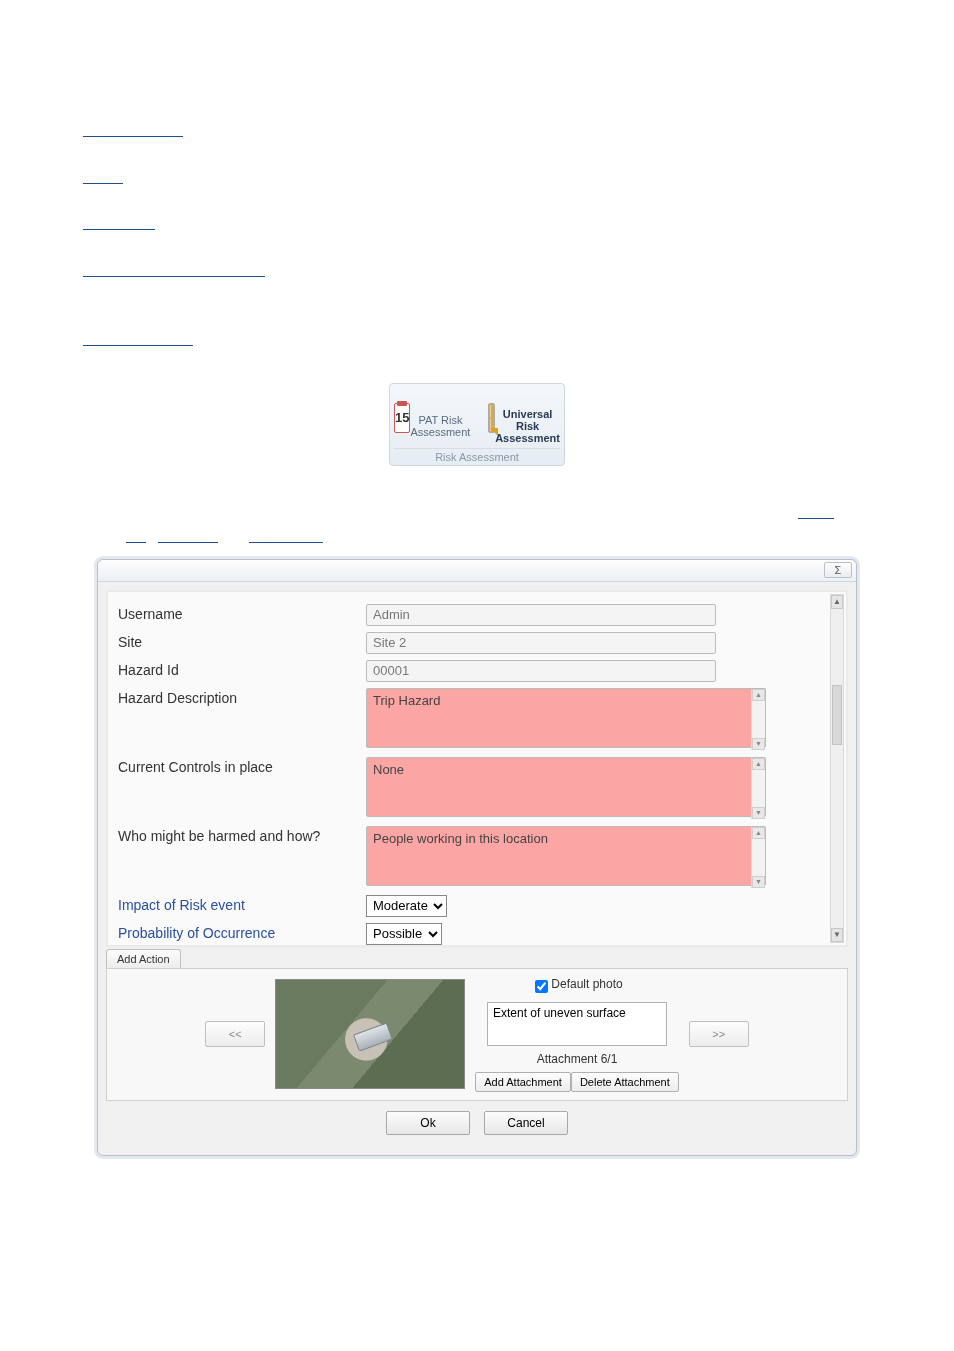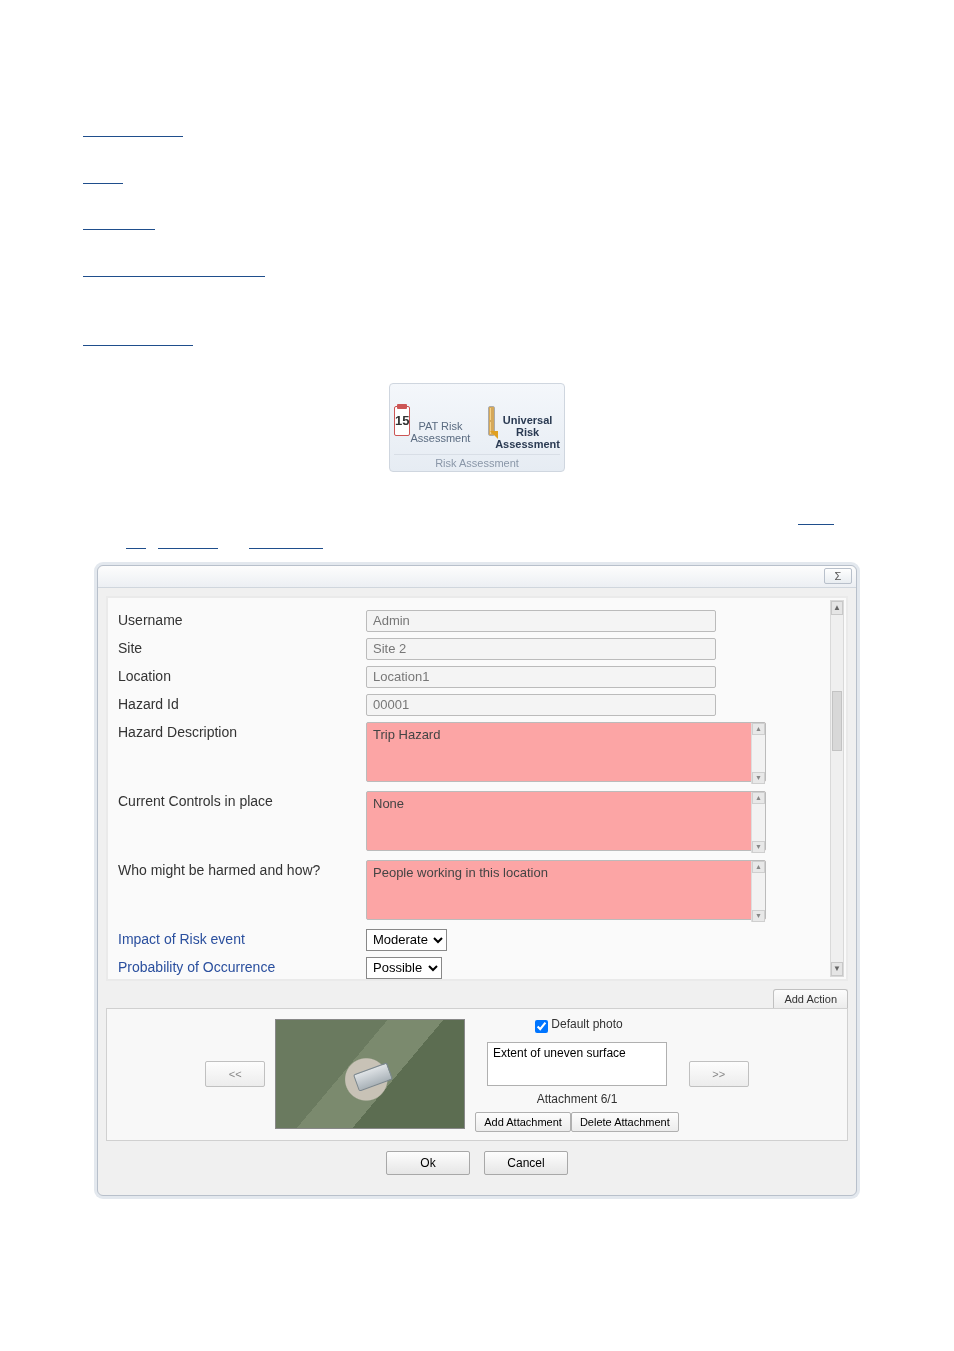--- a/index.html
+++ b/index.html
@@ -48,21 +48,21 @@
     width: 30px; height: 30px;
     background:#fff; border:1px solid #aaa; border-radius:2px;
     position:relative; display:grid; grid-template-columns:1fr 1fr; grid-template-rows:1fr 1fr;
   }
   .ribbon-icon-grid::after{
     content:""; position:absolute; right:-4px; bottom:-4px; width:0;height:0;
     border-left:8px solid transparent; border-top:8px solid #e0a020;
     transform: rotate(0deg);
   }
   .grid-cell{border:1px solid #d5a85a; background:#f5d28a;}
-  .ribbon-label {font-size:11px; color:#5a6b80; line-height:1.1; margin-top:22px;text-align:center;}
+  .ribbon-label {font-size:11px; color:#5a6b80; line-height:1.1; margin-top:16px;text-align:center;}
   .ribbon-label.bold {font-weight:bold; color:#2a3a52;}
   .ribbon-caption {font-size:11px; color:#8a97a8; border-top:1px solid #d8dee6; margin-top:4px; padding-top:2px;}
 
   .midtext { font-size:14px; line-height:1.6; margin-top:30px;}
 
   
   .dialog {
     width: 760px; margin: 16px auto 0 auto;
     border: 1px solid #b8c0cb; border-radius: 6px;
     background: #f0f0f0; position:relative;
@@ -236,24 +236,20 @@
 
         <div class="form-row">
           <div class="form-label">Username</div>
           <input class="form-input ro" readonly="" value="Admin" style="">
         </div>
         <div class="form-row">
           <div class="form-label">Site</div>
           <input class="form-input ro" readonly="" value="Site 2" style="">
         </div>
         <div class="form-row">
-          <div class="form-label">Location</div>
-          <input class="form-input ro" readonly="" value="Location1" style="">
-        </div>
-        <div class="form-row">
           <div class="form-label">Hazard Id</div>
           <input class="form-input ro" readonly="" value="00001" style="">
         </div>
         <div class="form-row">
           <div class="form-label">Hazard Description</div>
           <div class="ta-wrap">
             <textarea class="form-textarea" style="">Trip Hazard</textarea>
             <div class="ta-scroll">
               <div class="ta-btn">▲</div>
               <div class="ta-btn bot">▼</div>
@@ -287,21 +283,21 @@
           </select>
         </div>
         <div class="form-row" style="margin-bottom:0;">
           <div class="form-label linky">Probability of Occurrence</div>
           <select class="form-select">
             <option>Possible</option>
           </select>
         </div>
       </div>
 
-      <div style="margin-top:8px;text-align:right;">
+      <div style="margin-top:2px;">
         <span class="add-action-tab">Add Action</span>
       </div>
 
       <div class="attach-panel">
         <button class="nav-btn">&lt;&lt;</button>
         <div class="thumb"></div>
         <div class="attach-right">
            <label class="chk-row">
              <input type="checkbox" checked="" style="">
              <span>Default photo</span>

